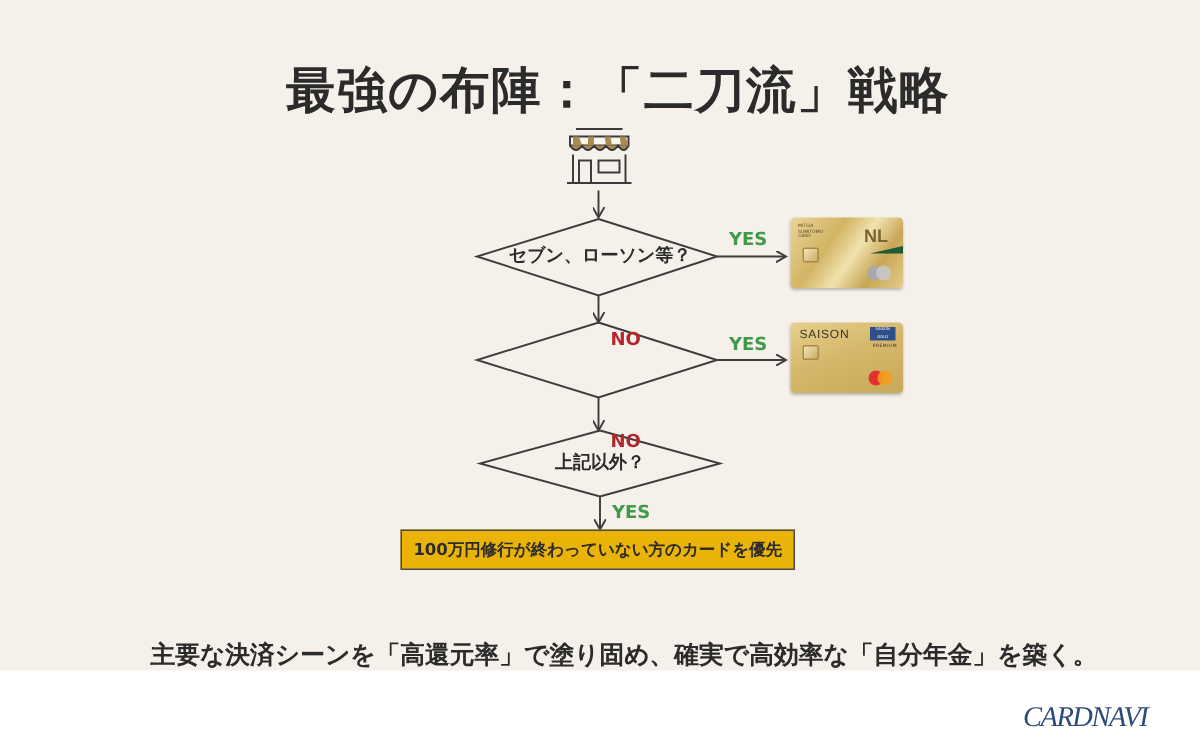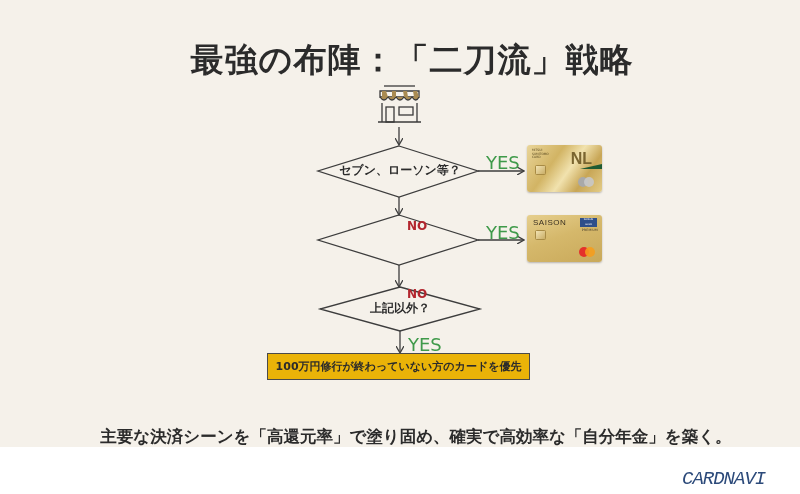--- a/index.html
+++ b/index.html
@@ -16,21 +16,21 @@
     .title {
       position: absolute; left: 0; top: 26px; width: 800px; text-align: center;
       font-size: 33px; font-weight: bold; letter-spacing: 1px; color: #2b2b2b;
       margin: 12px;
     }
     svg.flow { position: absolute; left: 0; top: 0; }
     .node-label {
       position: absolute; text-align: center; font-weight: bold; color: #2b2b2b;
       font-size: 12px; line-height: 15px; font-family: Liberation Serif, serif;
     }
-    .yes { position: absolute; color: #3f9a4a; font-weight: normal; font-size: 18px; }
+    .yes { position: absolute; color: #3f9a4a; font-weight: bold; font-size: 12px; }
     .no  { position: absolute; color: #b3262e; font-weight: bold; font-size: 12px; margin-top: 20px; }
     .result-box {
       position: absolute; left: 267px; top: 353px; width: 263px; height: 27px;
       border: 1.3px solid #4a4a4a; background: #eab308; box-sizing: border-box;
       display: flex; align-items: center; justify-content: center;
       font-size: 11px; font-weight: bold; color: #2b2b2b;
     }
     .card {
       position: absolute; width: 75px; height: 47px; border-radius: 3px;
       overflow: hidden; box-shadow: 0 1px 2px rgba(0,0,0,0.25);
@@ -41,21 +41,21 @@
     }
     .card-saison {
       left: 527px; top: 215px;
       background: linear-gradient(160deg, #e6cf8e 0%, #d5b86b 45%, #c9a95a 100%);
     }
     .card .chip {
       position: absolute; width: 9px; height: 8px; border-radius: 1.5px;
       background: linear-gradient(135deg, #f2e3b3, #c9ad66); border: 0.5px solid #a88b45;
     }
     .card-nl .brand {
-      position: absolute; right: 10px; top: 5px; font-size: 16px; font-weight: bold;
+      position: absolute; right: 10px; top: 5px; font-size: 12px; font-weight: bold;
       color: #7a6530; font-family: "Liberation Sans", sans-serif;
     }
     .card-nl .issuer {
       position: absolute; left: 5px; top: 4px; font-size: 3px; line-height: 3.5px; color: #5a4a20;
     }
     .card-nl .stripe {
       position: absolute; right: 0; top: 19px; width: 0; height: 0;
       border-left: 22px solid transparent; border-bottom: 5px solid #1f5b33;
     }
     .card-saison .brand {
@@ -70,21 +70,21 @@
       position: absolute; right: 4px; top: 13px; font-size: 3px; color: #3b3122; letter-spacing: 0.3px;
     }
     .mc { position: absolute; width: 10px; height: 10px; }
     .mc .c1, .mc .c2 { position: absolute; top: 0; width: 10px; height: 10px; border-radius: 50%; }
     .caption {
       position: absolute; left: 0; top: 410px; width: 800px; text-align: center;
       font-size: 16.5px; font-weight: bold; color: #2b2b2b; margin: 16px;
     }
     .logo {
       position: absolute; left: 682px; top: 468px;
-      font-family: Liberation Mono, monospace; font-style: italic;
+      font-family: Liberation Serif, serif; font-style: italic;
       font-size: 19px; color: #2c4a7a; letter-spacing: -1px;
     }
   </style>
 </head>
 <body>
 
 <div class="canvas"></div>
 
 <h1 class="title">最強の布陣：「二刀流」戦略</h1>
 

